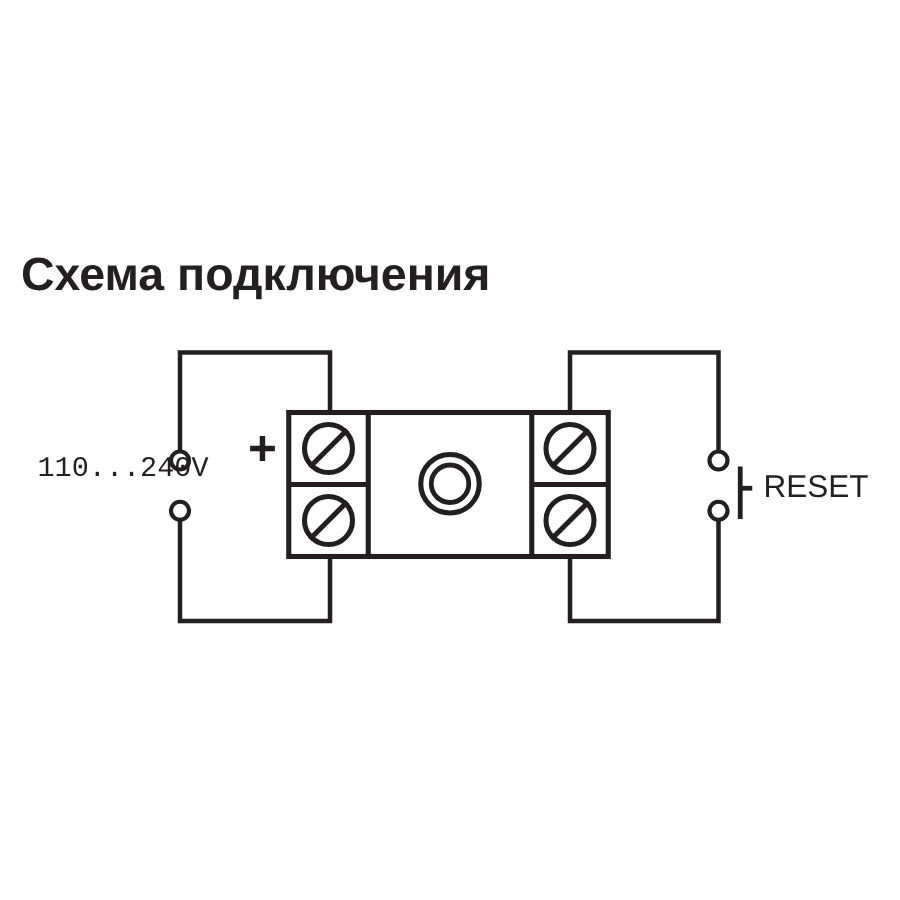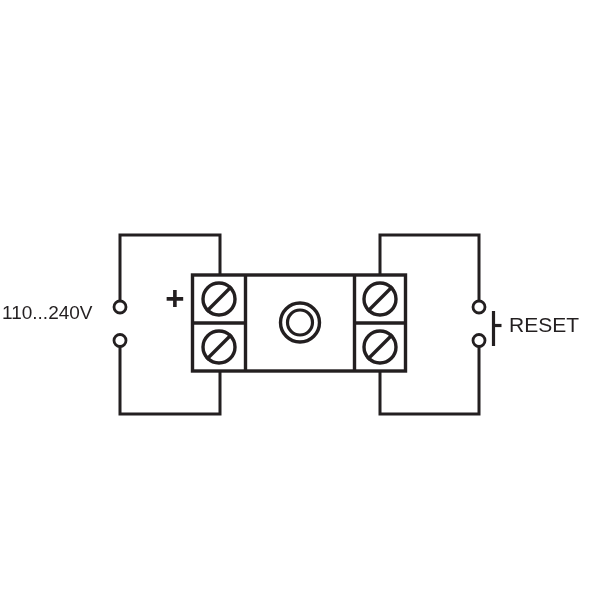--- a/index.html
+++ b/index.html
@@ -16,27 +16,28 @@
     position: absolute;
     left: 14px;
     top: 167px;
     font-size: 31px;
     line-height: 31px;
     font-weight: 700;
     white-space: nowrap;
   }
   .power-label {
     position: absolute;
-    left: 2px;
+    left: 25px;
     top: 303px;
     width: 105px;
     text-align: left;
     font-size: 19px;
     line-height: 19px;
     white-space: nowrap;
+    font-family: Liberation Mono, monospace;
   }
   .plus-label {
     position: absolute;
     left: 159px;
     top: 282px;
     width: 32px;
     text-align: center;
     font-size: 33px;
     line-height: 33px;
     font-weight: 700;
@@ -54,20 +55,21 @@
   .d  { fill: none; stroke: var(--line, #231f20); stroke-width: 3.4; }
   .s  { fill: none; stroke: var(--line, #231f20); stroke-width: 3.4; }
   .c  { fill: var(--bg, #ffffff); stroke: var(--line, #231f20); stroke-width: 2.8; }
   .b  { fill: none; stroke: var(--line, #231f20); stroke-width: 3.2; }
 </style>
 </head>
 <body>
 
 <div class="canvas">
 
+  <div class="title">Схема подключения</div>
 
   <svg class="diagram" width="600" height="600" viewBox="0 0 600 600">
 
     <g>
       <path class="w" d="M120 301 L120 235 L220 235 L220 275"></path>
       <path class="w" d="M120 347 L120 414 L220 414 L220 371"></path>
       <circle class="c" cx="120" cy="307" r="6"></circle>
       <circle class="c" cx="120" cy="340.5" r="6"></circle>
     </g>
 

